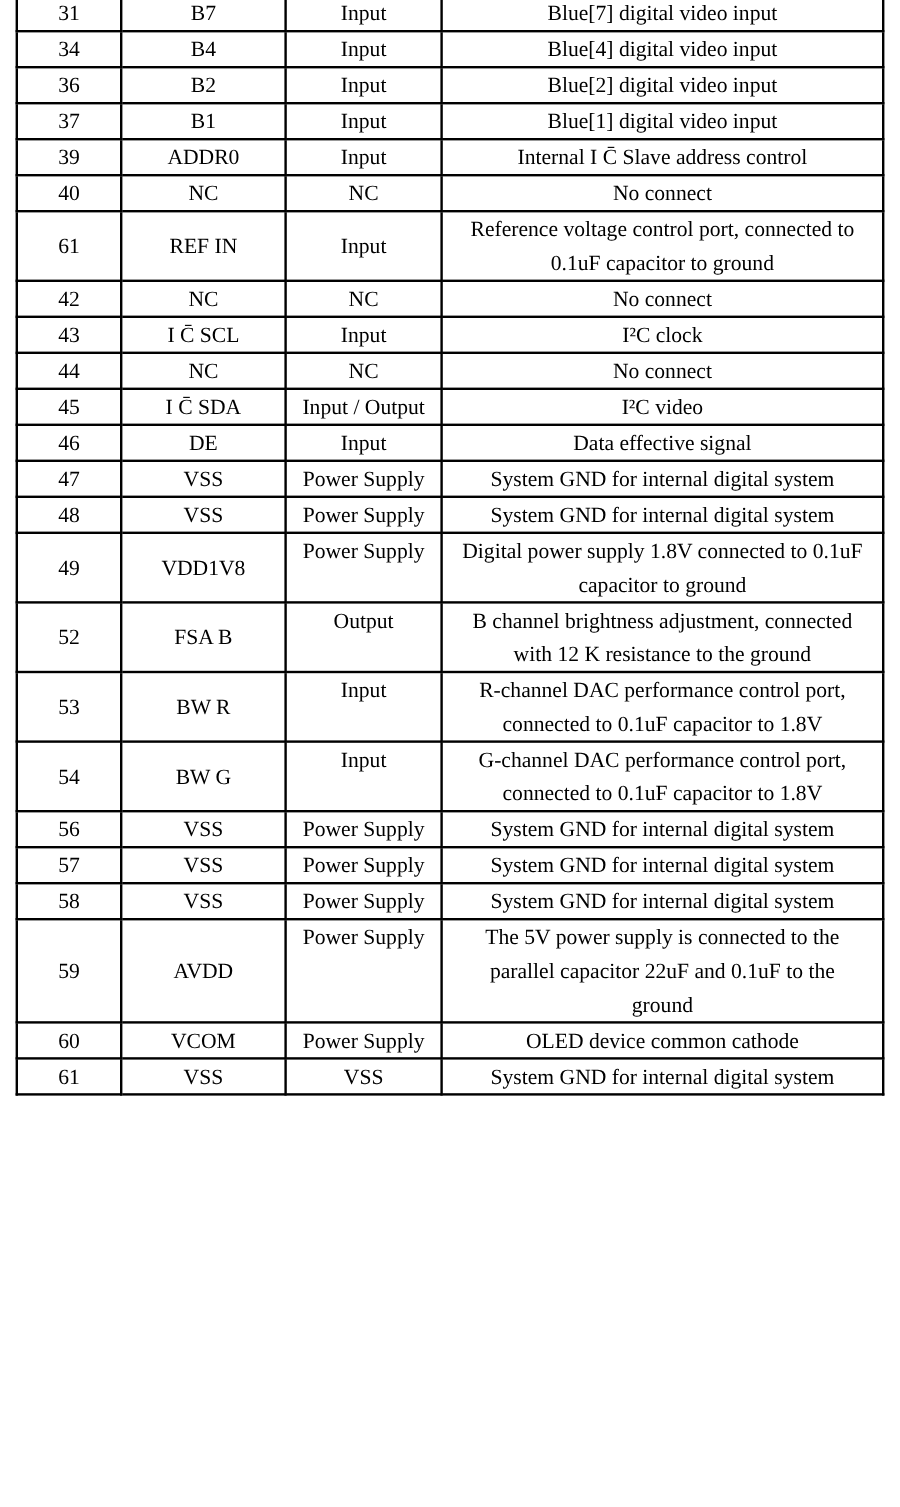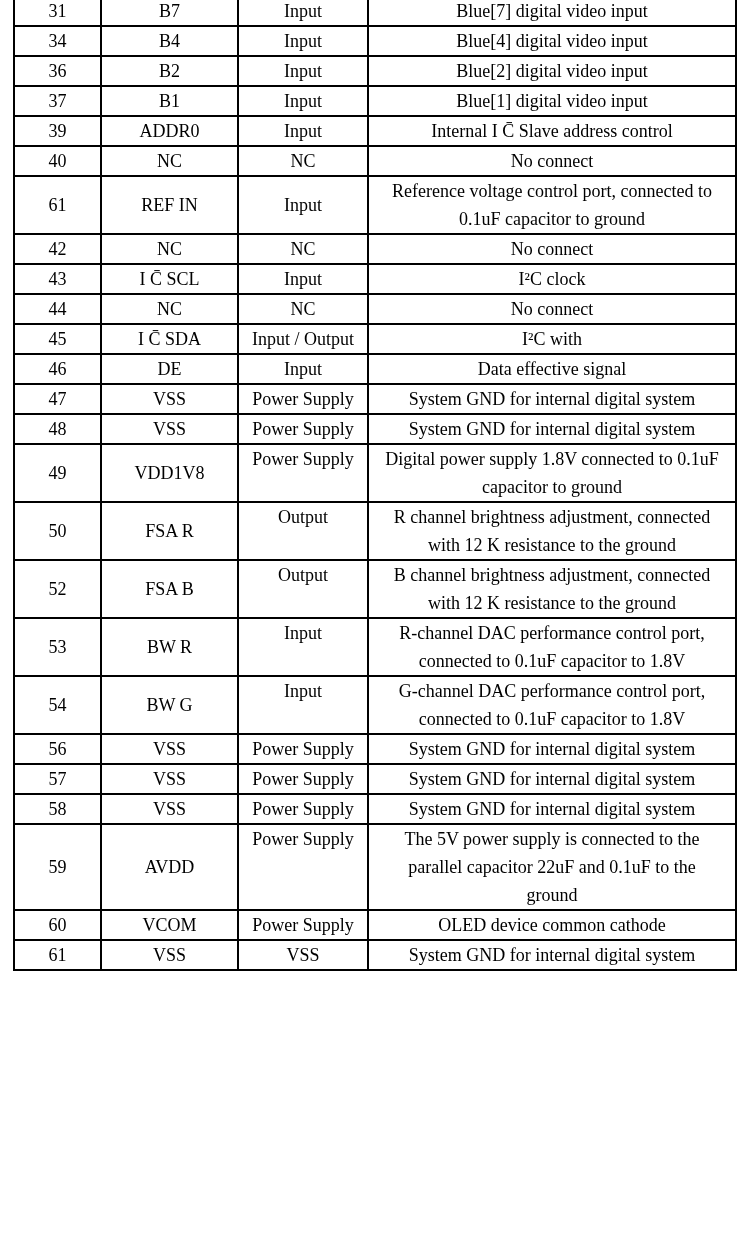--- a/index.html
+++ b/index.html
@@ -145,21 +145,21 @@
     <td class="c-desc">
             <span class="desc-line">No connect</span>
           </td>
   </tr>
 
   <tr>
     <td class="c-pin">45</td>
     <td class="c-name">I C̄ SDA</td>
     <td class="c-type">Input / Output</td>
     <td class="c-desc">
-            <span class="desc-line">I²C with</span>
+            <span class="desc-line">I²C video</span>
           </td>
   </tr>
 
   <tr>
     <td class="c-pin">46</td>
     <td class="c-name">DE</td>
     <td class="c-type">Input</td>
     <td class="c-desc">
             <span class="desc-line">Data effective signal</span>
           </td>
@@ -186,29 +186,20 @@
   <tr>
     <td class="c-pin">49</td>
     <td class="c-name">VDD1V8</td>
     <td class="c-type vtop">Power Supply</td>
     <td class="c-desc">
             <span class="desc-line">Digital power supply 1.8V connected to 0.1uF</span>
             <span class="desc-line">capacitor to ground</span>
           </td>
   </tr>
 
-  <tr>
-    <td class="c-pin">50</td>
-    <td class="c-name">FSA R</td>
-    <td class="c-type vtop">Output</td>
-    <td class="c-desc">
-            <span class="desc-line">R channel brightness adjustment, connected</span>
-            <span class="desc-line">with 12 K resistance to the ground</span>
-          </td>
-  </tr>
 
 
   <tr>
     <td class="c-pin">52</td>
     <td class="c-name">FSA B</td>
     <td class="c-type vtop">Output</td>
     <td class="c-desc">
             <span class="desc-line">B channel brightness adjustment, connected</span>
             <span class="desc-line">with 12 K resistance to the ground</span>
           </td>

